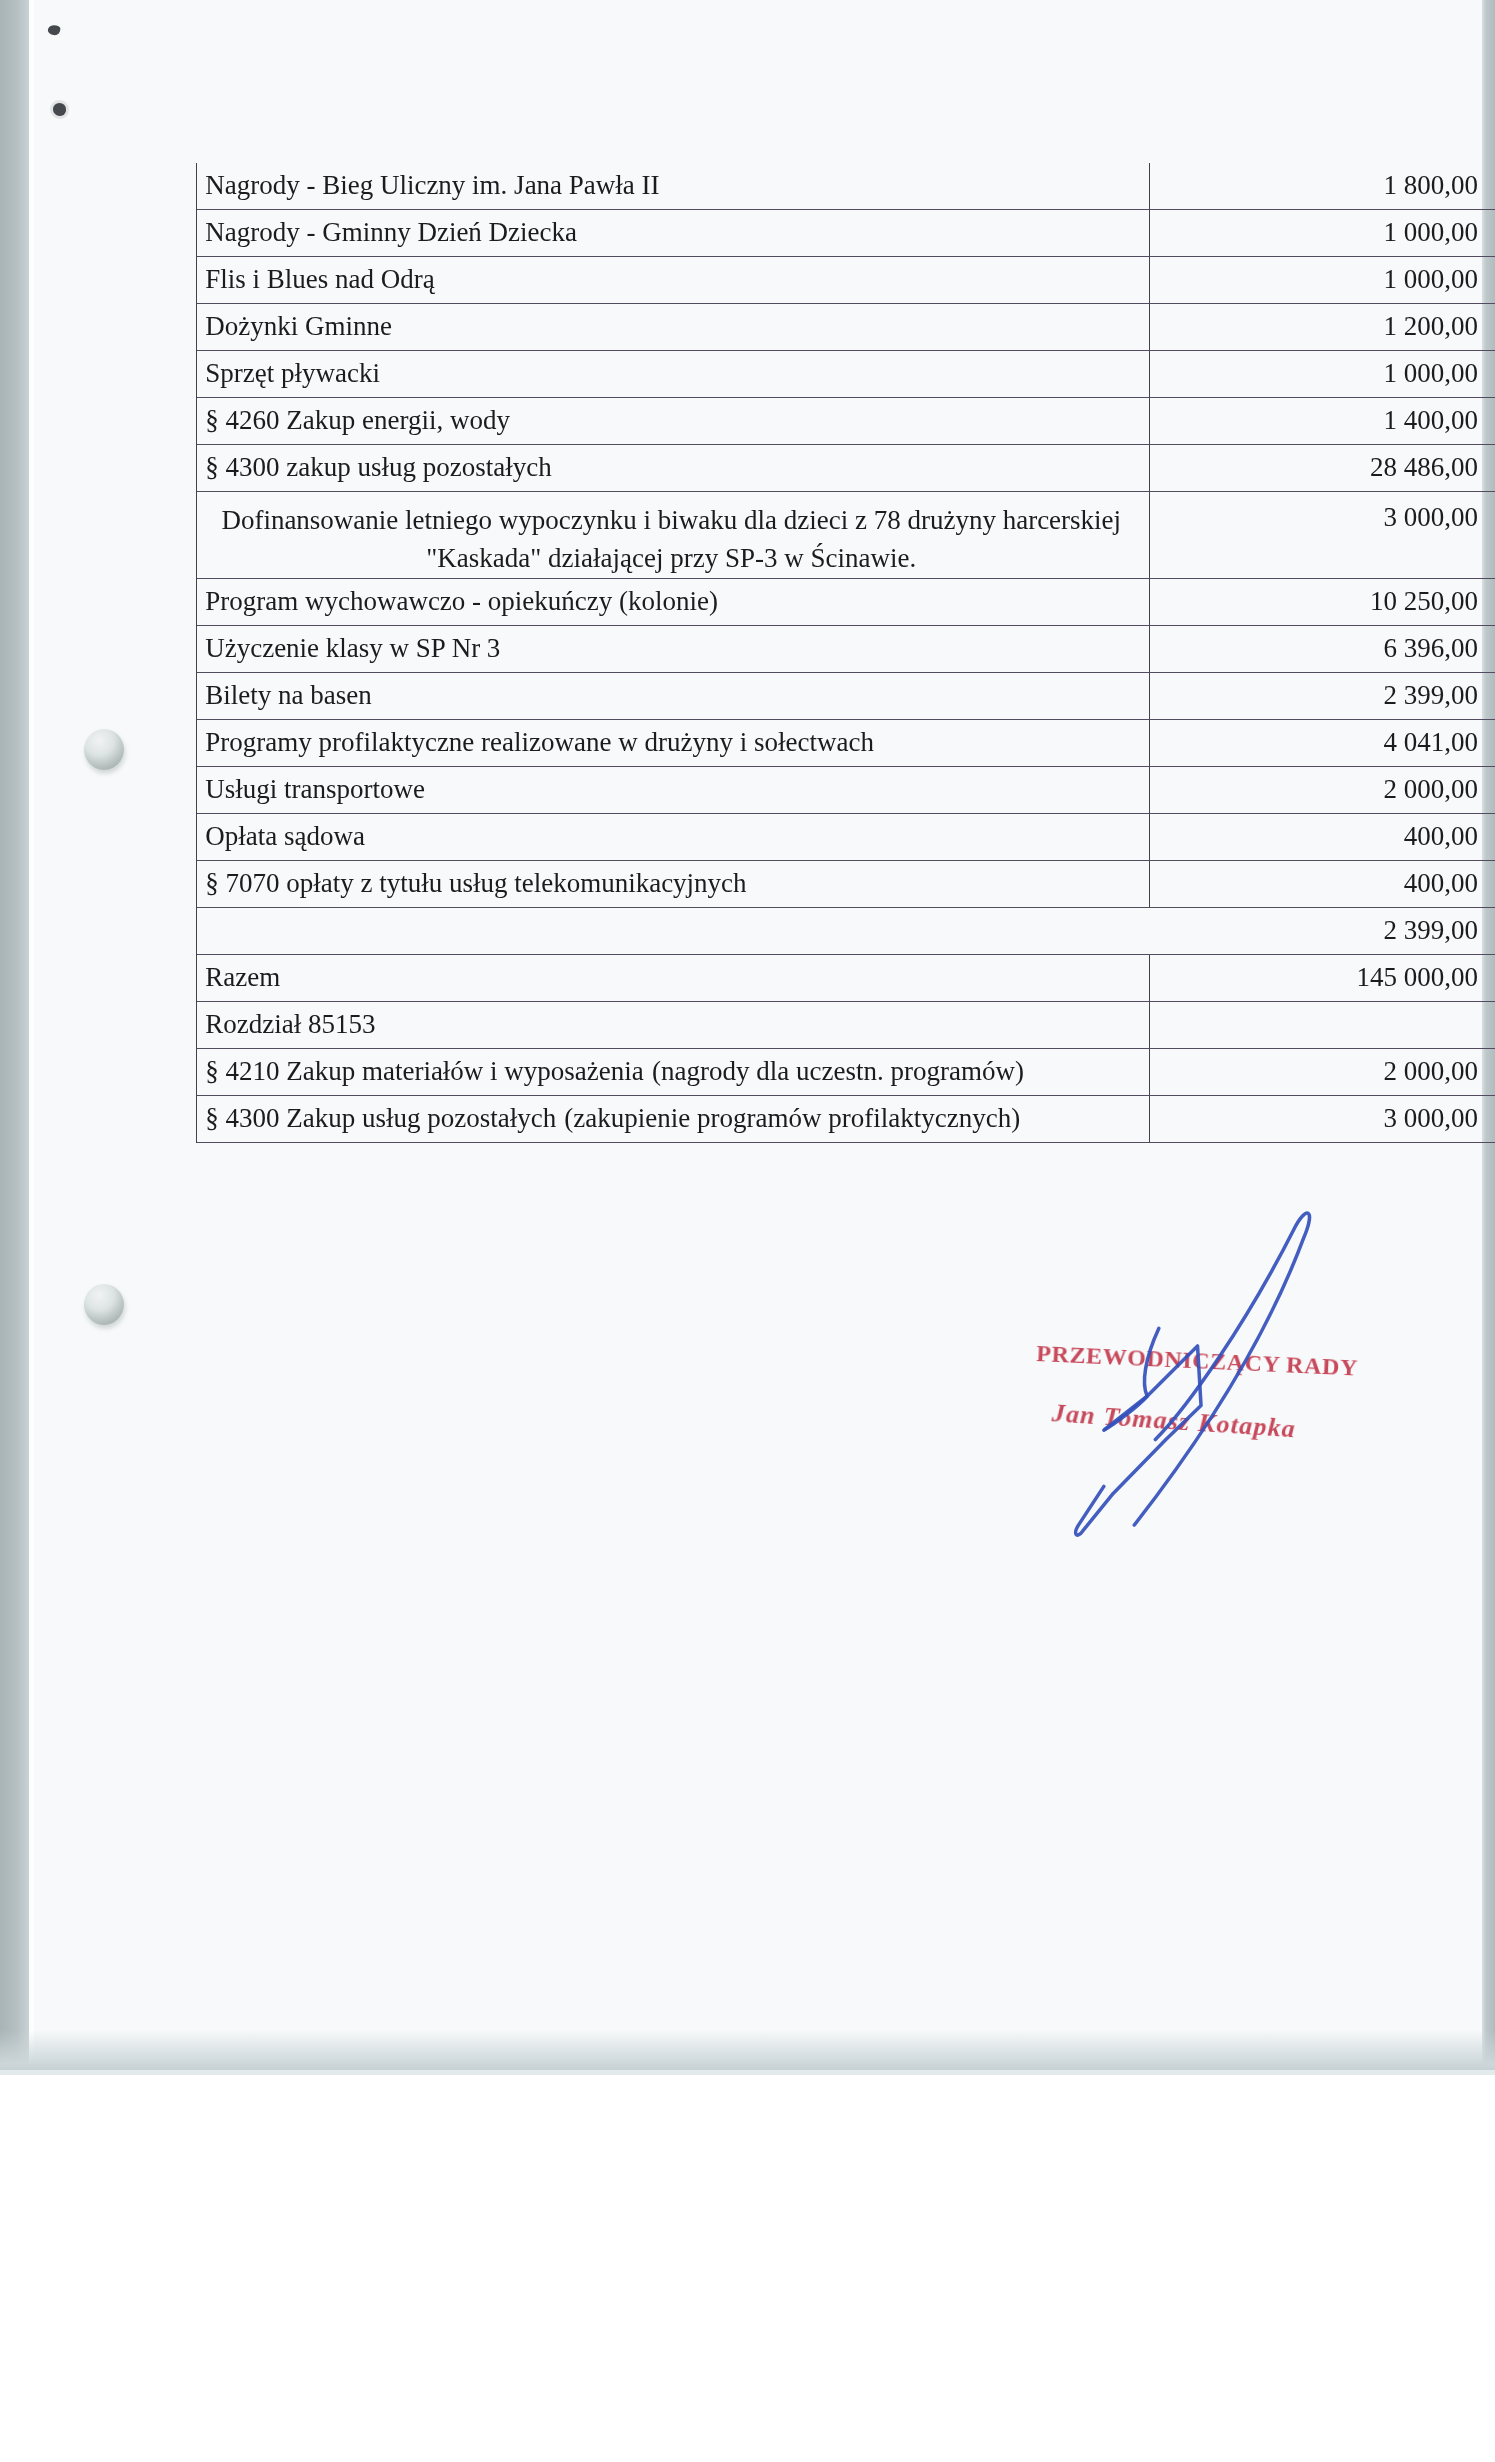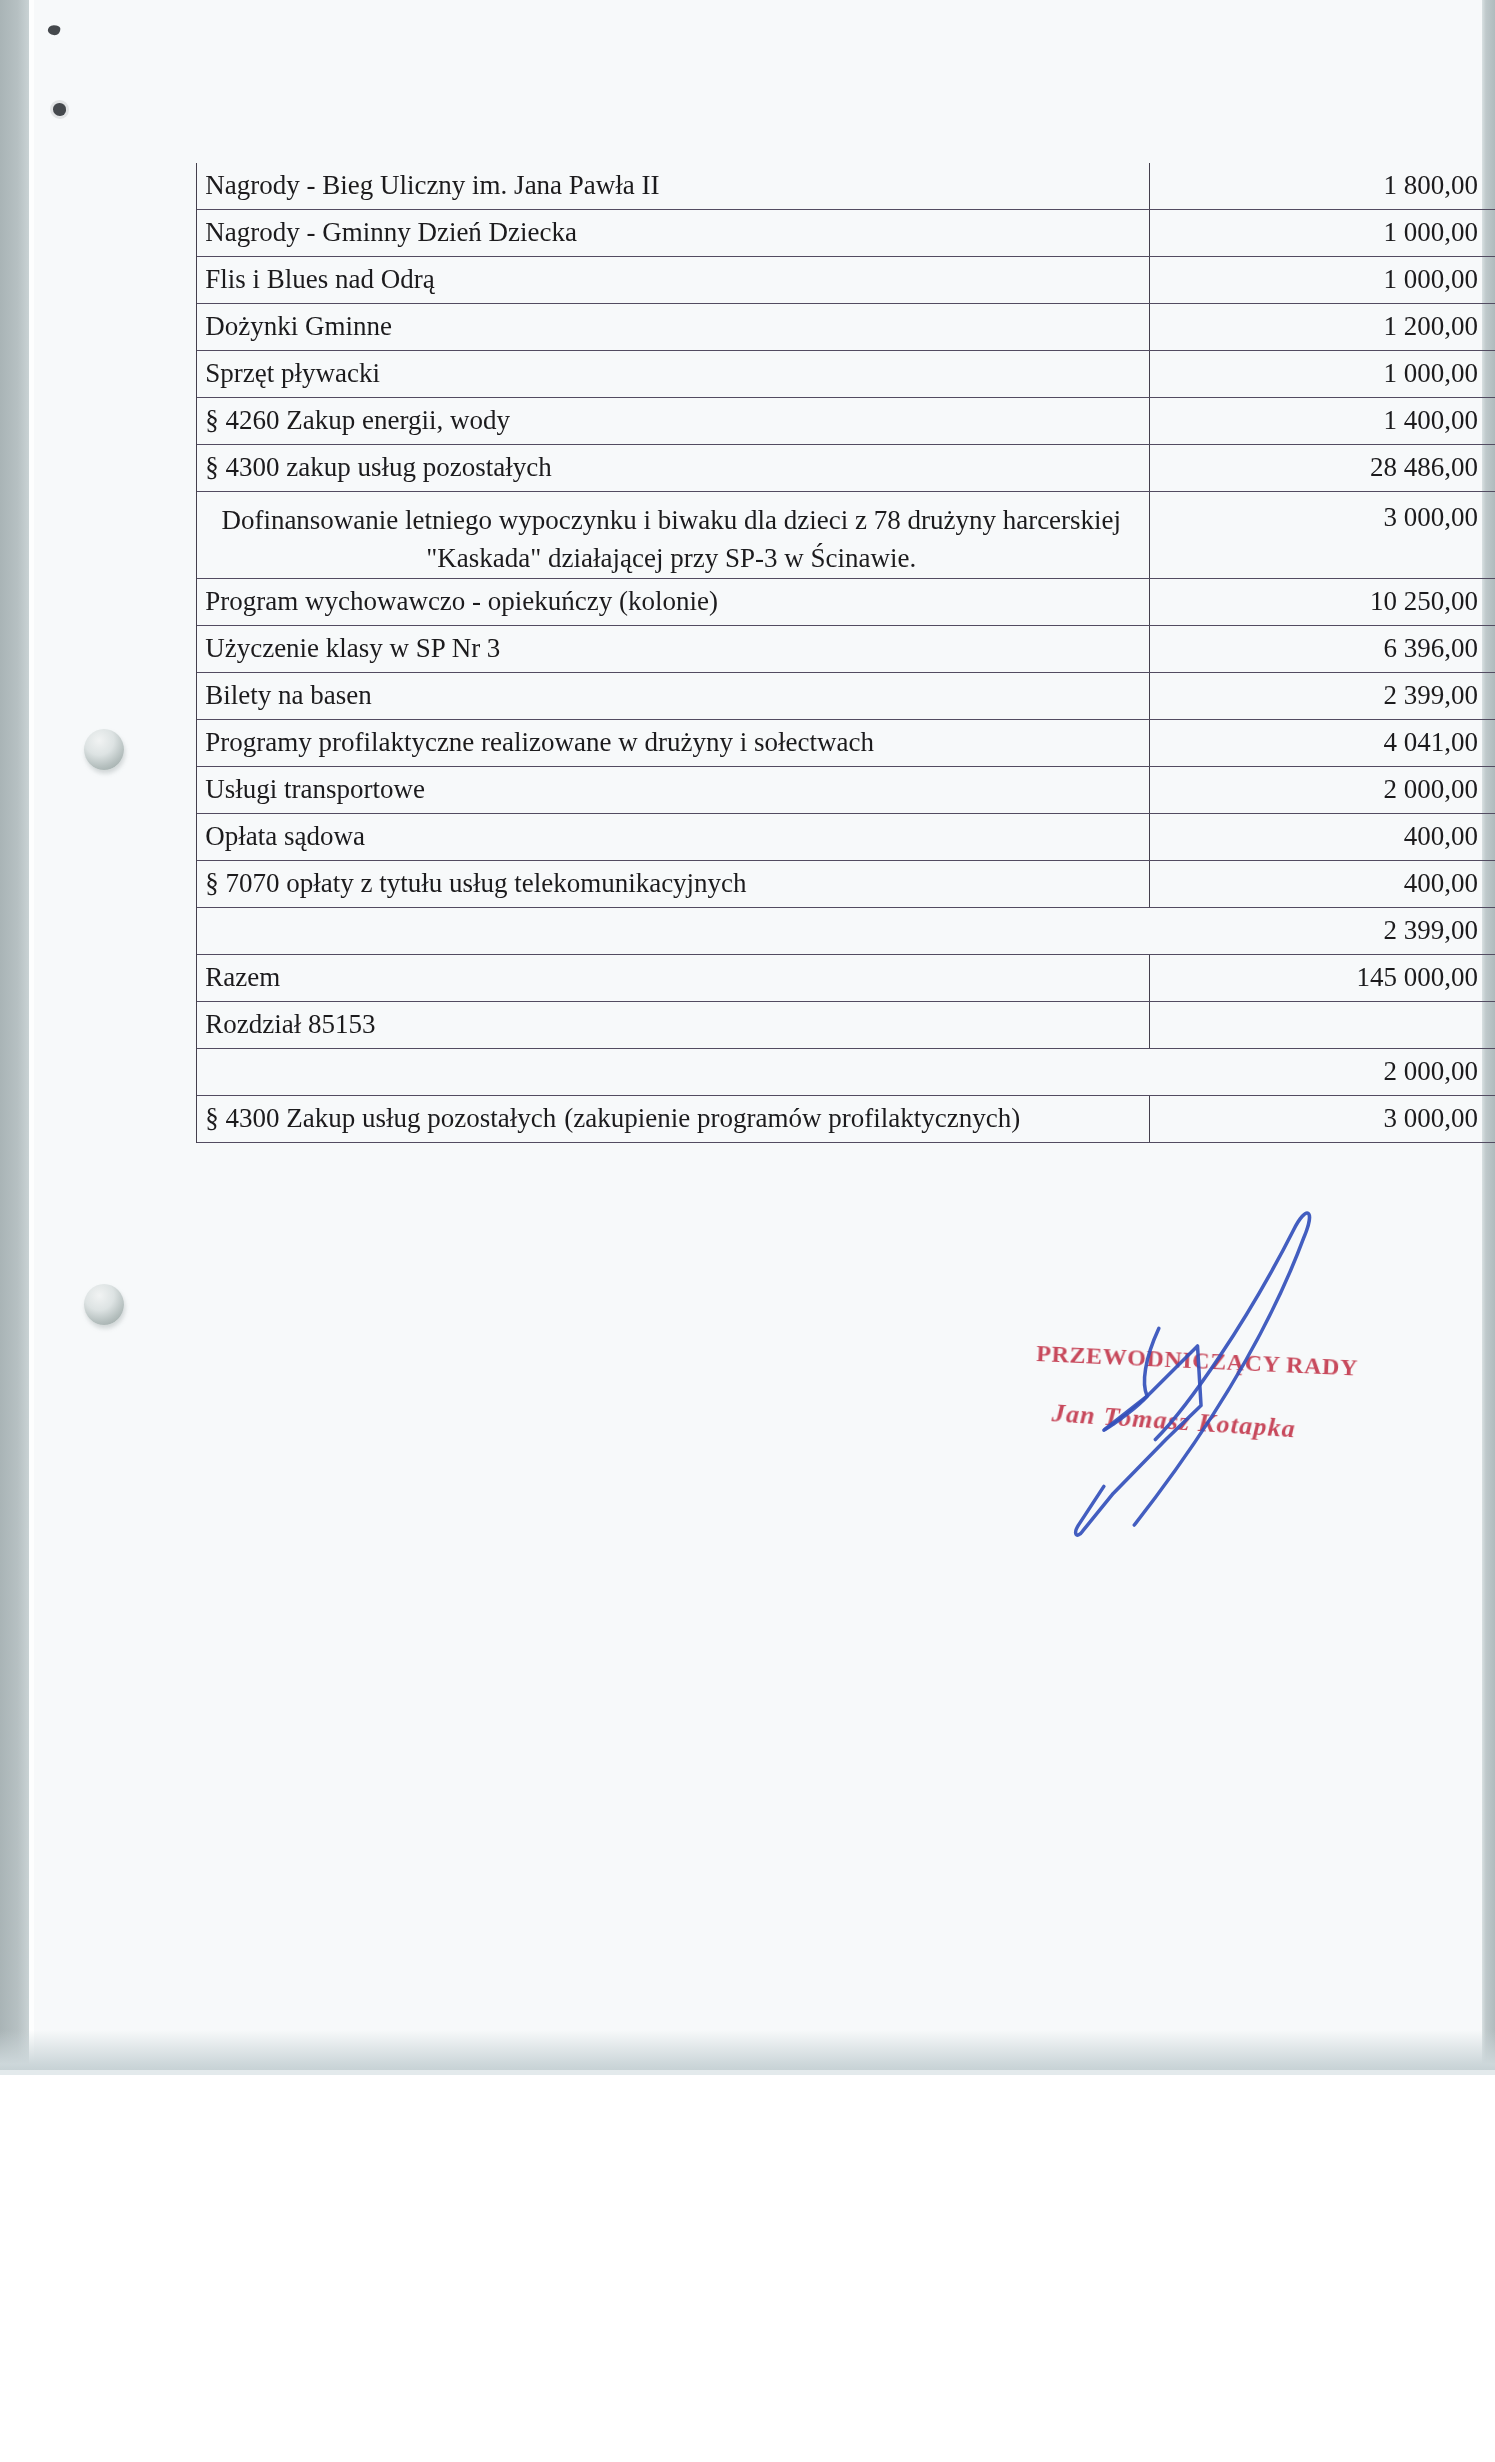--- a/index.html
+++ b/index.html
@@ -237,20 +237,25 @@
       <div class="cell-desc">
         <span>
           <span class="label">Rozdział 85153</span>
         </span>
       </div>
       <div class="cell-amt">
         <span class="value"></span>
       </div>
     </div>
       <div class="row bold">
+      <div class="cell-desc">
+        <span>
+          <span class="label">§ 4210 Zakup materiałów i wyposażenia</span><span class="note">(nagrody dla uczestn. programów)</span>
+        </span>
+      </div>
       <div class="cell-amt">
         <span class="value">2 000,00</span>
       </div>
     </div>
       <div class="row bold">
       <div class="cell-desc">
         <span>
           <span class="label">§ 4300 Zakup usług pozostałych</span><span class="note">(zakupienie programów profilaktycznych)</span>
         </span>
       </div>

